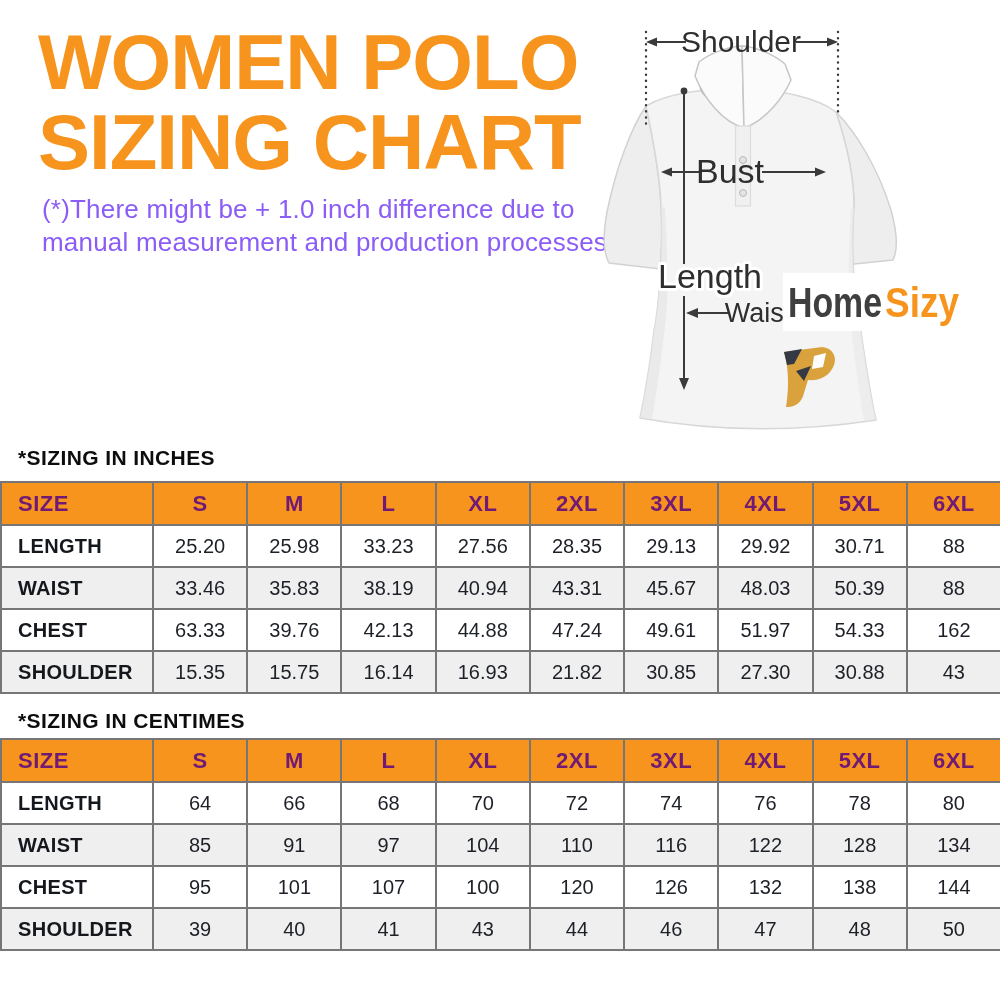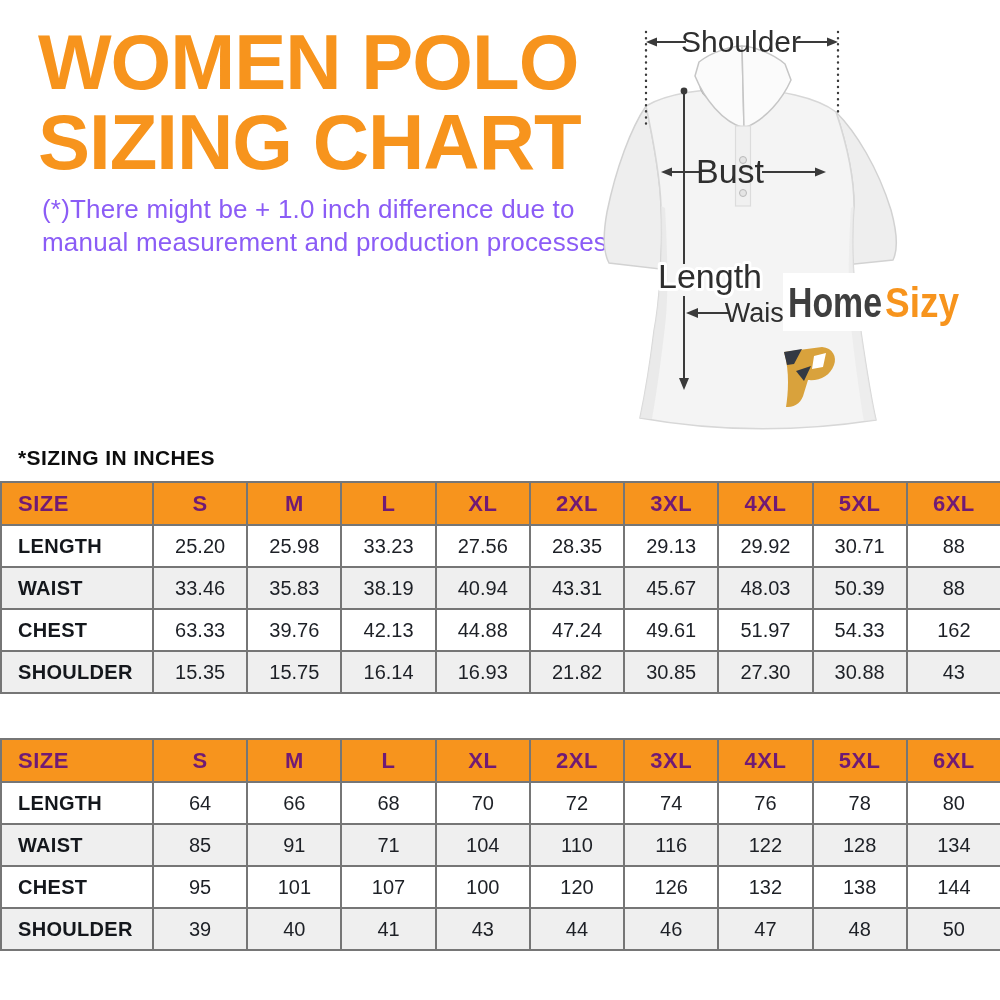--- a/index.html
+++ b/index.html
@@ -193,20 +193,21 @@
           <td>16.93</td>
           <td>21.82</td>
           <td>30.85</td>
           <td>27.30</td>
           <td>30.88</td>
           <td>43</td>
         </tr>
       </tbody>
     </table>
 
+  <h2 class="section-label" id="label-cm">*SIZING IN CENTIMES</h2>
   <table class="size-table" id="table-cm">
       <colgroup>
         <col style="width: 152px;">
         <col style="width: 94.2222px;">
         <col style="width: 94.2222px;">
         <col style="width: 94.2222px;">
         <col style="width: 94.2222px;">
         <col style="width: 94.2222px;">
         <col style="width: 94.2222px;">
         <col style="width: 94.2222px;">
@@ -237,21 +238,21 @@
           <td>72</td>
           <td>74</td>
           <td>76</td>
           <td>78</td>
           <td>80</td>
         </tr>
         <tr>
           <td class="row-label">WAIST</td>
           <td>85</td>
           <td>91</td>
-          <td>71</td>
+          <td>97</td>
           <td>104</td>
           <td>110</td>
           <td>116</td>
           <td>122</td>
           <td>128</td>
           <td>134</td>
         </tr>
         <tr>
           <td class="row-label">CHEST</td>
           <td>95</td>

